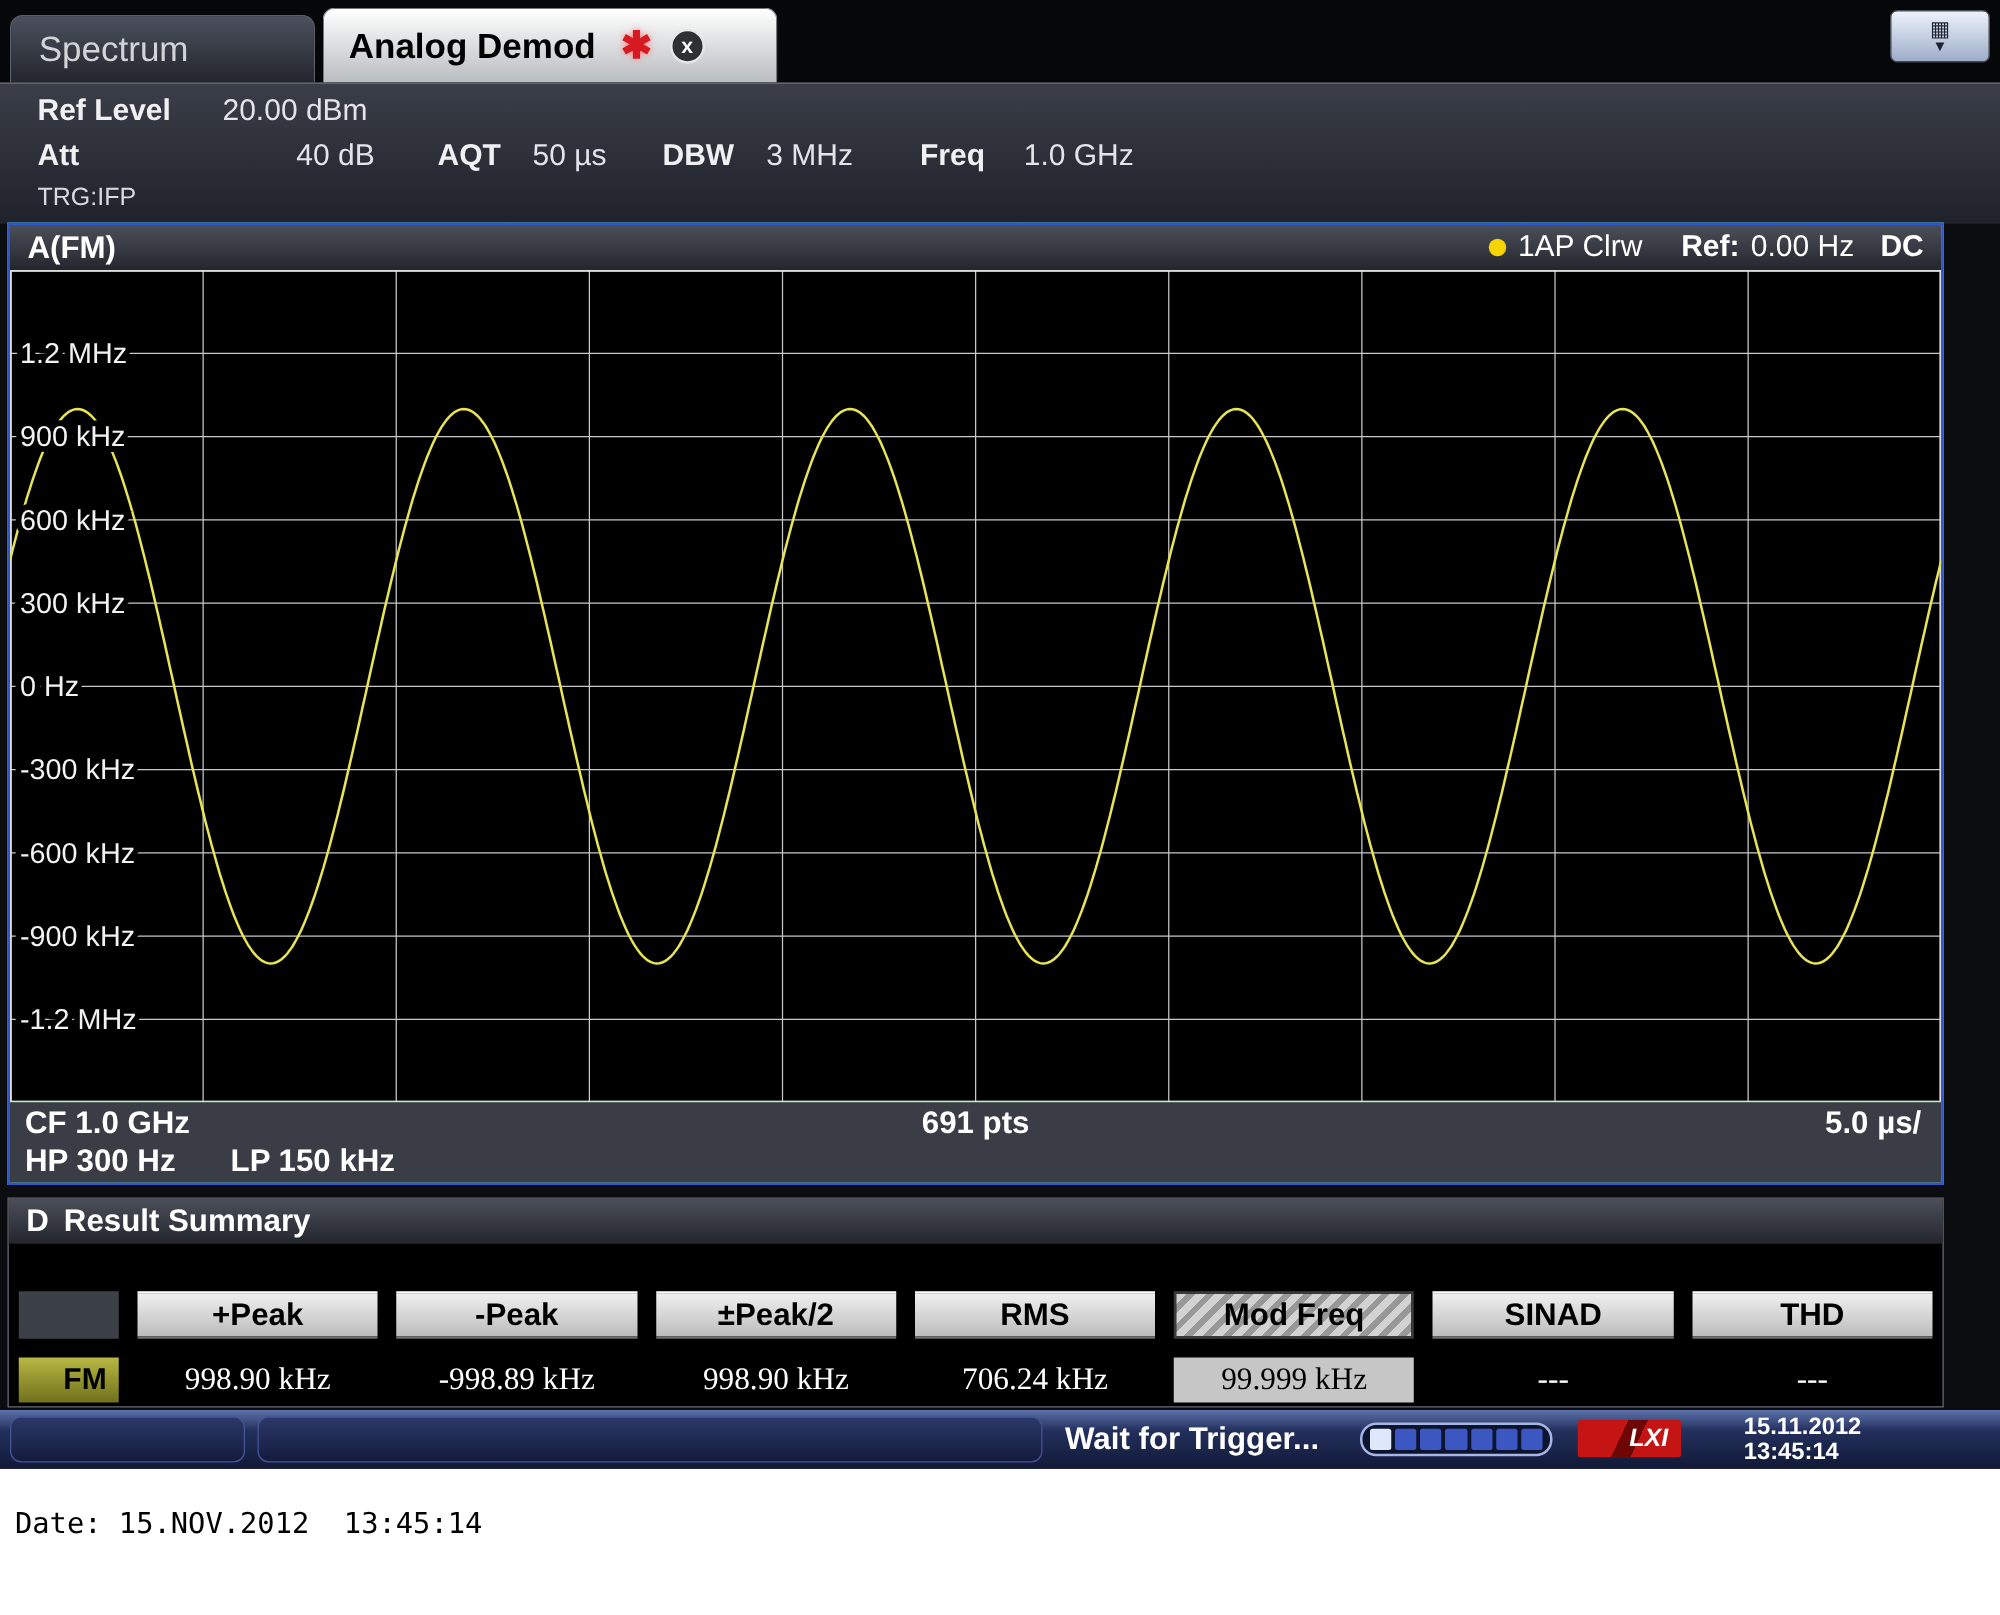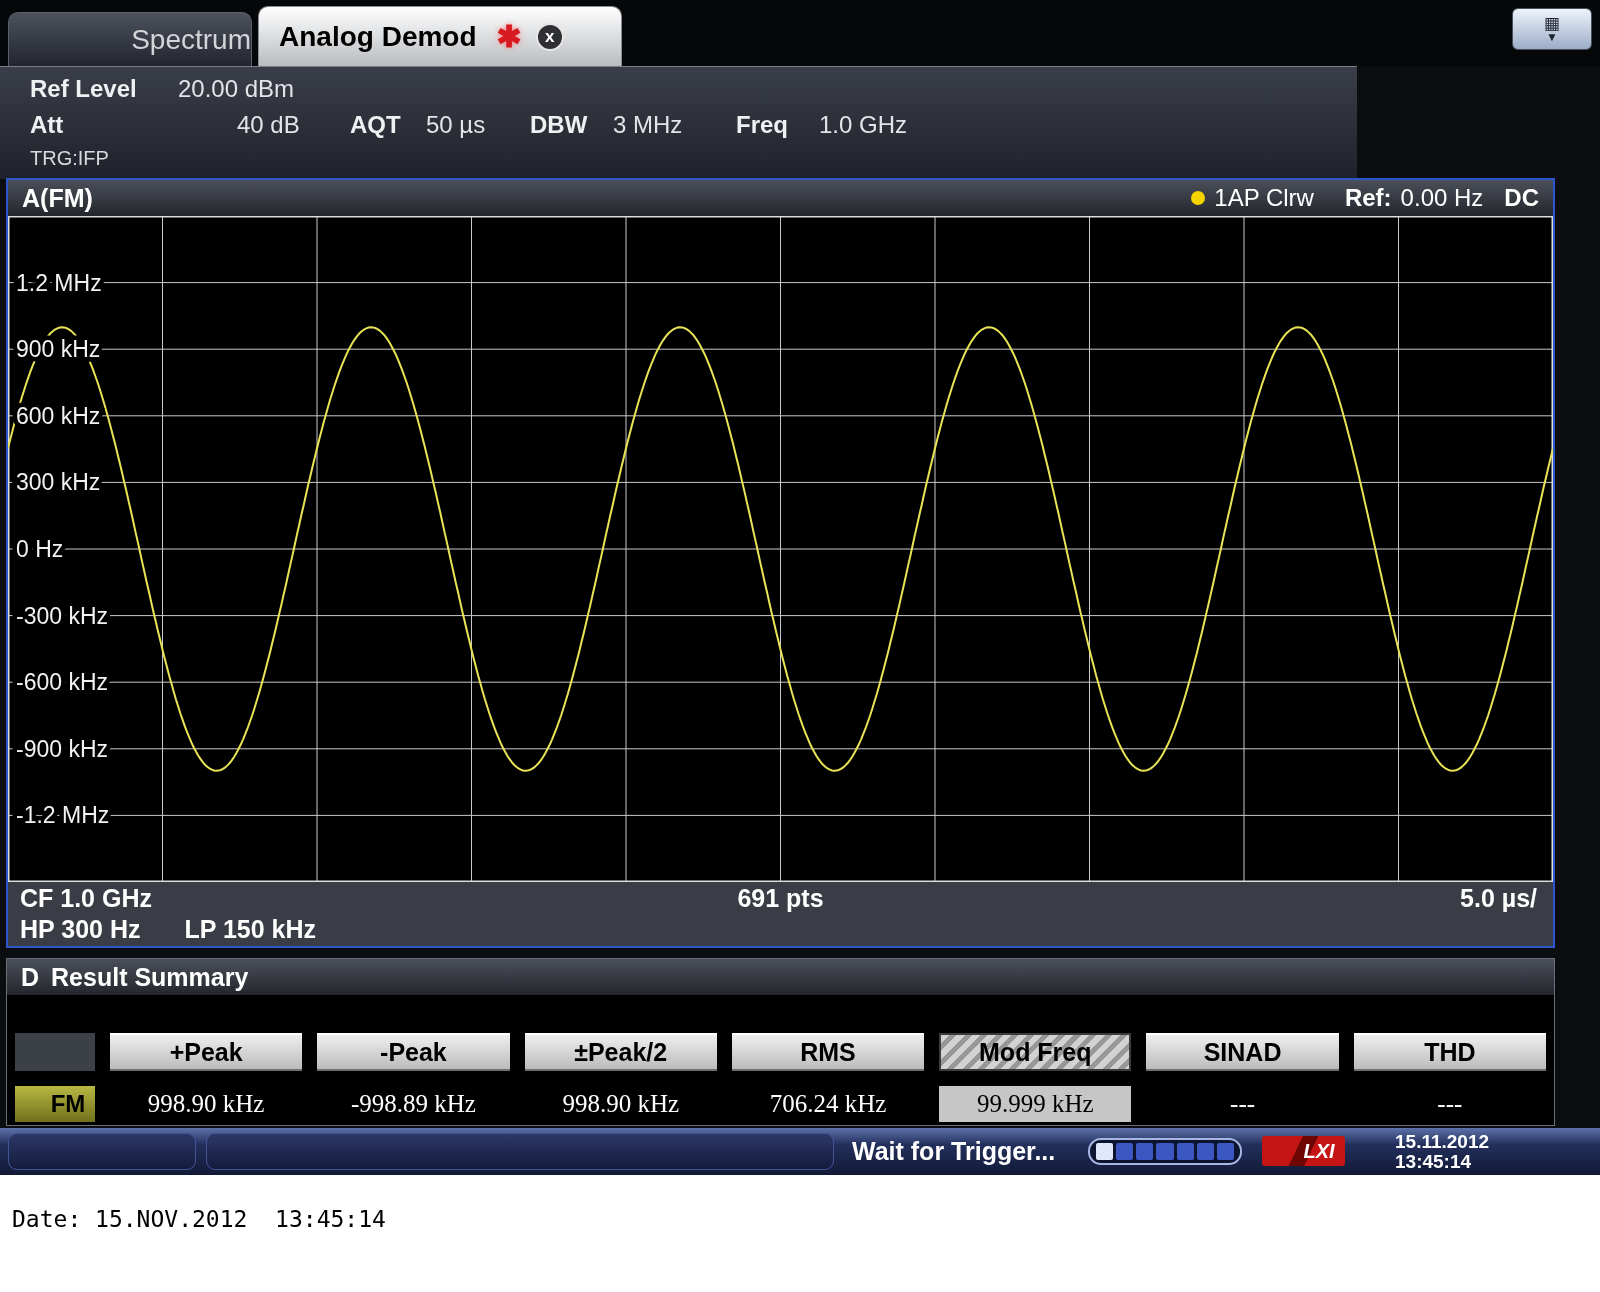--- a/index.html
+++ b/index.html
@@ -7,33 +7,33 @@
           font-family:"Liberation Sans",sans-serif;}
   .b{font-weight:bold;}
 
   
   #instrument{position:absolute;left:0;top:0;width:1600px;height:1175px;background:#0b0d11;}
 
   
   #tabbar{position:absolute;left:0;top:0;width:1600px;height:66px;background:#060708;}
   .tab{position:absolute;box-sizing:border-box;border-radius:10px 10px 0 0;display:flex;align-items:center;cursor:default;}
   #tab-spectrum{left:8px;top:12px;width:244px;height:54px;background:linear-gradient(#4c515d,#22252d);
-      border:1px solid #5a5f6a;border-bottom:none;color:#d2d4d8;font-size:28px;padding-left:22px;justify-content:flex-end;}
+      border:1px solid #5a5f6a;border-bottom:none;color:#d2d4d8;font-size:28px;padding-left:22px;}
   #tab-analog{left:258px;top:6px;width:364px;height:60px;background:linear-gradient(#ffffff,#b9bcc0);
       border:1px solid #8a8d92;border-bottom:none;color:#000;font-size:28px;font-weight:bold;padding-left:20px;gap:14px;}
   .tab-star{color:#d61a22;font-size:30px;line-height:1;text-shadow:0 0 5px rgba(255,120,120,.9);margin-left:6px;}
   .tab-close{width:28px;height:28px;border-radius:50%;background:#2e3033;border:2px solid #e6e6e6;color:#fff;
       display:flex;align-items:center;justify-content:center;font-size:17px;font-weight:bold;line-height:1;box-sizing:border-box;}
   #menu-btn{position:absolute;left:1512px;top:8px;width:80px;height:42px;border-radius:6px;
       background:linear-gradient(#eef3fb,#9cadc8);border:1px solid #4a4f58;display:flex;flex-direction:column;
       align-items:center;justify-content:center;line-height:1;color:#1d2330;box-sizing:border-box;}
   .mb-grid{font-size:17px;} .mb-caret{font-size:12px;margin-top:-1px;}
 
   
-  #header-info{position:absolute;left:0;top:66px;width:1357px;height:112px;
+  #header-info{position:absolute;left:0;top:66px;width:1600px;height:112px;
       background:linear-gradient(#3a3e48,#1f222a);border-top:1px solid #7a7e88;}
   .hl{position:absolute;color:#eef0f2;font-size:24px;font-weight:bold;white-space:pre;}
   .hv{position:absolute;color:#e2e4e8;font-size:24px;white-space:pre;}
   .htrg{position:absolute;color:#d8dade;font-size:20px;white-space:pre;}
 
   
   #chart-window{position:absolute;left:6px;top:178px;width:1549px;height:770px;box-sizing:border-box;
       border:2px solid #2d55cc;background:#86efac;}
   .win-head{height:36px;background:linear-gradient(#4b4f59,#23262c);display:flex;align-items:center;
       color:#fff;padding:0 14px;box-sizing:border-box;}

